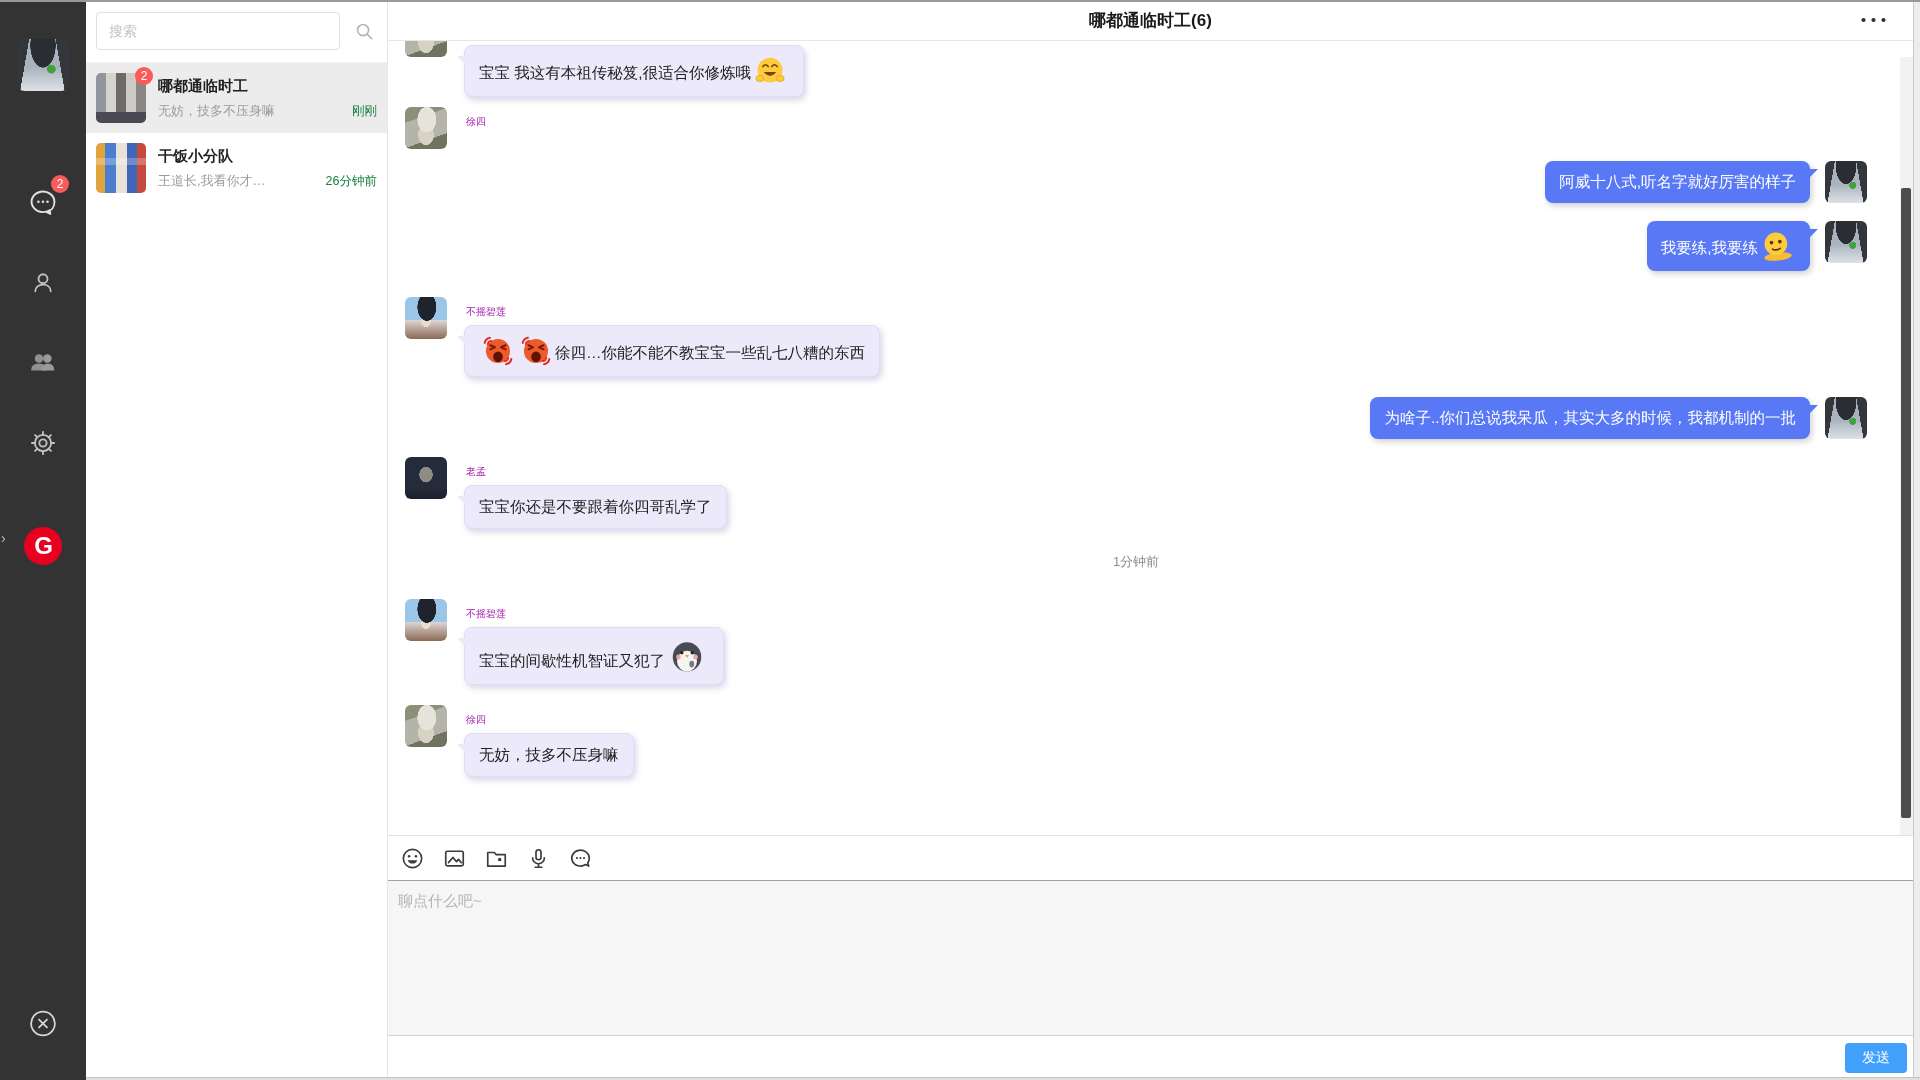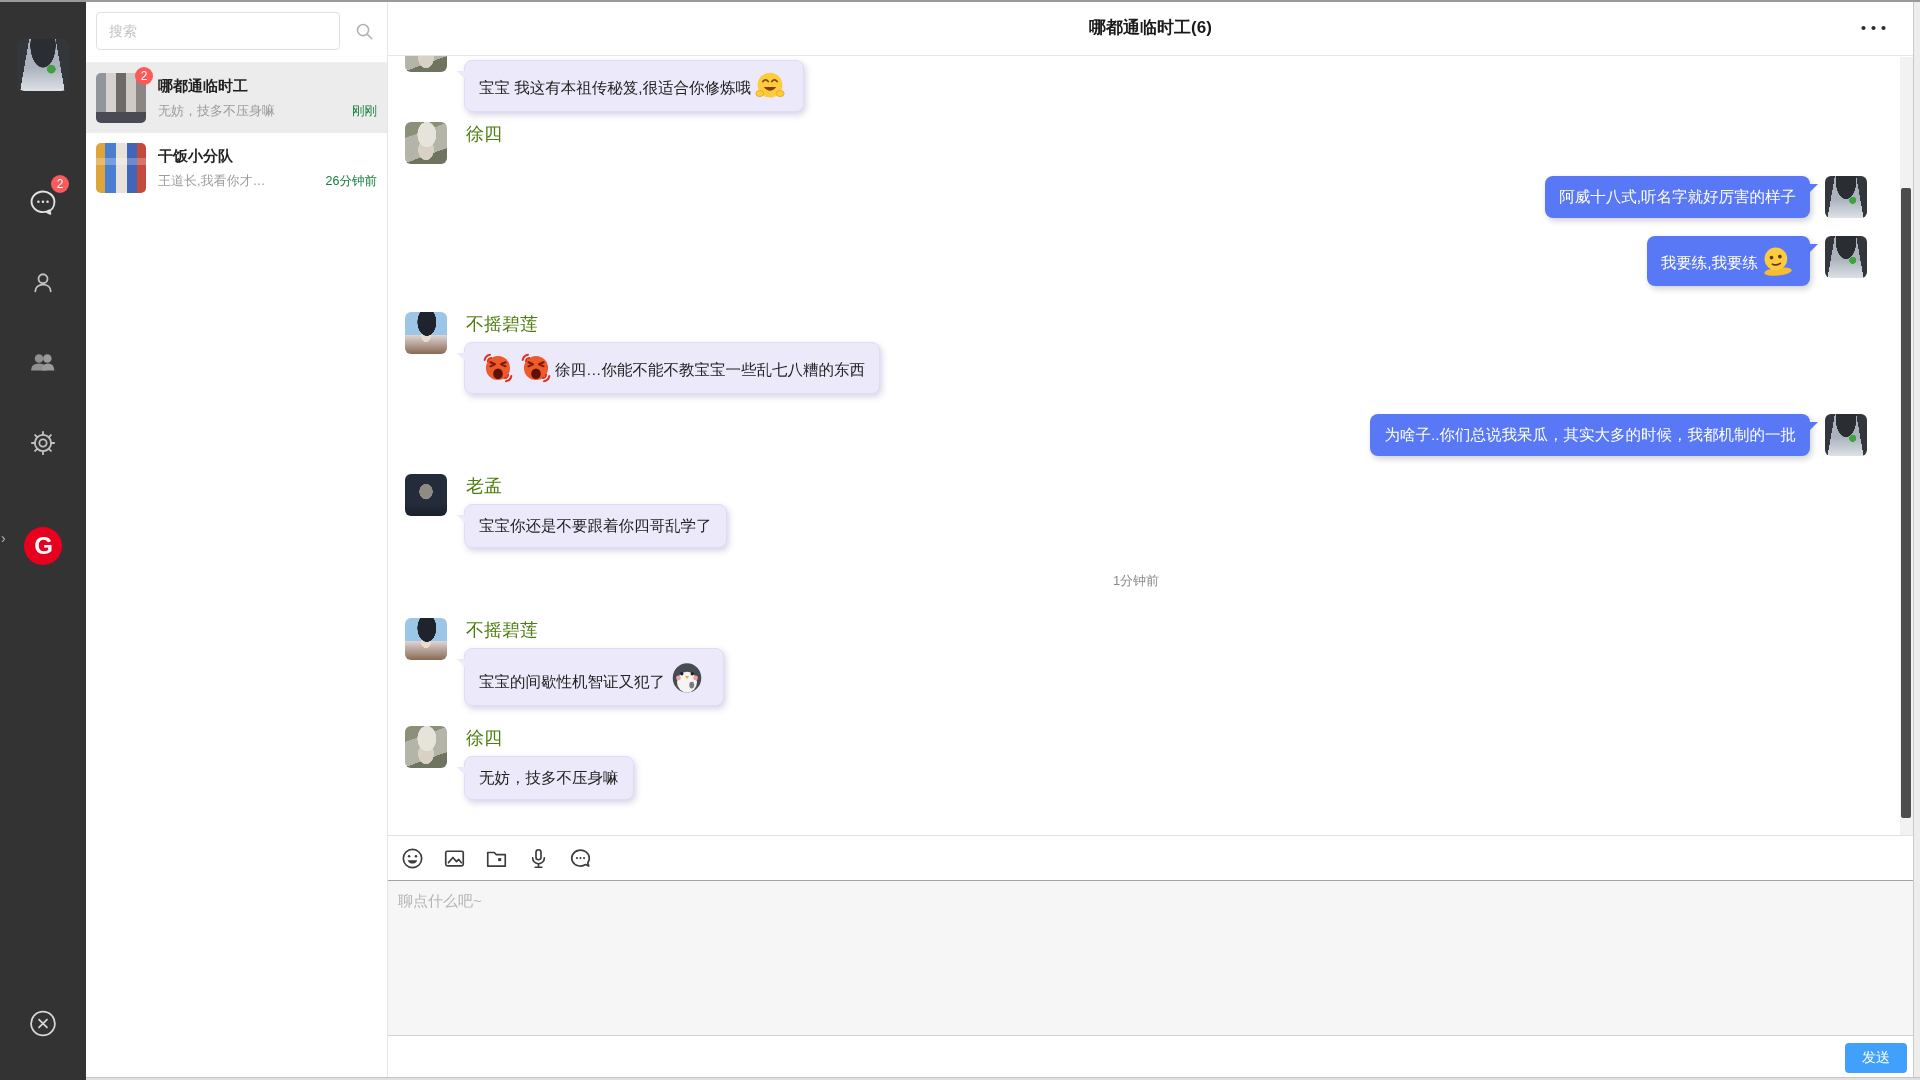--- a/index.html
+++ b/index.html
@@ -39,32 +39,32 @@
   .li-avatar { position:relative; width:50px; height:50px; border-radius:5px; flex:none; }
   .item-badge { position:absolute; top:-6px; right:-7px; }
   .li-col { flex:1; margin-left:12px; min-width:0; }
   .li-title { font-size:15px; font-weight:bold; color:#1f1f1f; margin-bottom:6px; }
   .li-sub { display:flex; align-items:baseline; }
   .li-msg { flex:1; font-size:13px; color:#9c9c9c; white-space:nowrap; overflow:hidden; text-overflow:ellipsis; }
   .li-time { font-size:12.5px; color:#15803d; margin-left:5px; flex:none; }
 
   
   .main { flex:1; position:relative; background:#fff; margin-right:7px; display:flex; flex-direction:column; }
-  .chat-header { height:56px; flex:none; border-bottom:1px solid #e7e7e7; display:flex; align-items:center; justify-content:center; position:relative; }
+  .chat-header { height:41px; flex:none; border-bottom:1px solid #e7e7e7; display:flex; align-items:center; justify-content:center; position:relative; }
   .chat-title { font-size:17px; font-weight:bold; color:#1a1a1a; }
   .menu-dots { position:absolute; right:24px; top:50%; transform:translateY(-50%); cursor:pointer; line-height:0; padding:6px 2px; }
 
   .messages { flex:1; overflow:hidden; position:relative; padding:0 46px 0 17px; }
   .msg { display:flex; align-items:flex-start; }
   .msg .avatar { width:42px; height:42px; border-radius:6px; flex:none; cursor:pointer; }
   .msg.clipped .avatar { position:relative; top:-30px; }
   .msg .col { margin-left:17px; min-width:0; }
   .msg.right { flex-direction:row-reverse; }
   .msg.right .col { margin-left:0; margin-right:15px; }
-  .sender { font-size:18px; color:#4d7c0f; margin:0 0 6px 2px; }
+  .sender { font-size:10px; color:#a21caf; margin:8px 0 6px 2px; }
 
   .bubble { position:relative; display:inline-block; border-radius:8px; padding:9px 14px; font-size:15.5px;
             line-height:24px; white-space:nowrap; }
   .bubble.lft { background:#ECEAFA; border:1px solid #e0dcf5; color:#222; box-shadow:2px 3px 6px rgba(70,60,140,.22); }
   .bubble.lft::before { content:""; position:absolute; left:-8px; top:10px; width:0; height:0;
             border-right:9px solid #ECEAFA; border-bottom:9px solid transparent; }
   .bubble.rgt { background:#5878F6; color:#fff; box-shadow:2px 3px 6px rgba(0,0,0,.18); }
   .bubble.rgt::before { content:""; position:absolute; right:-8px; top:8px; width:0; height:0;
             border-left:9px solid #5878F6; border-bottom:9px solid transparent; }
 

